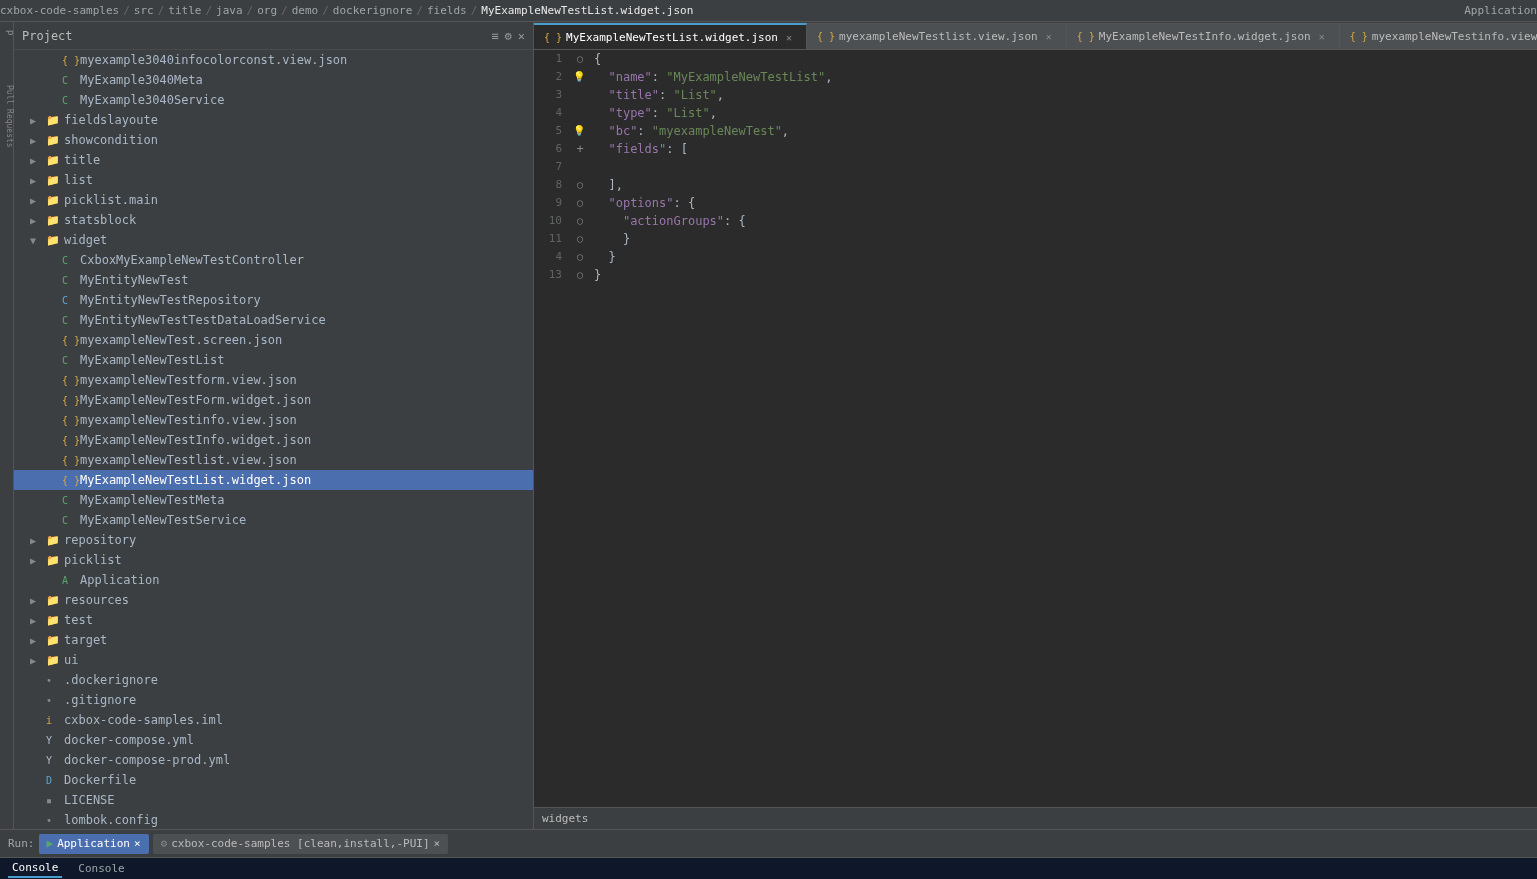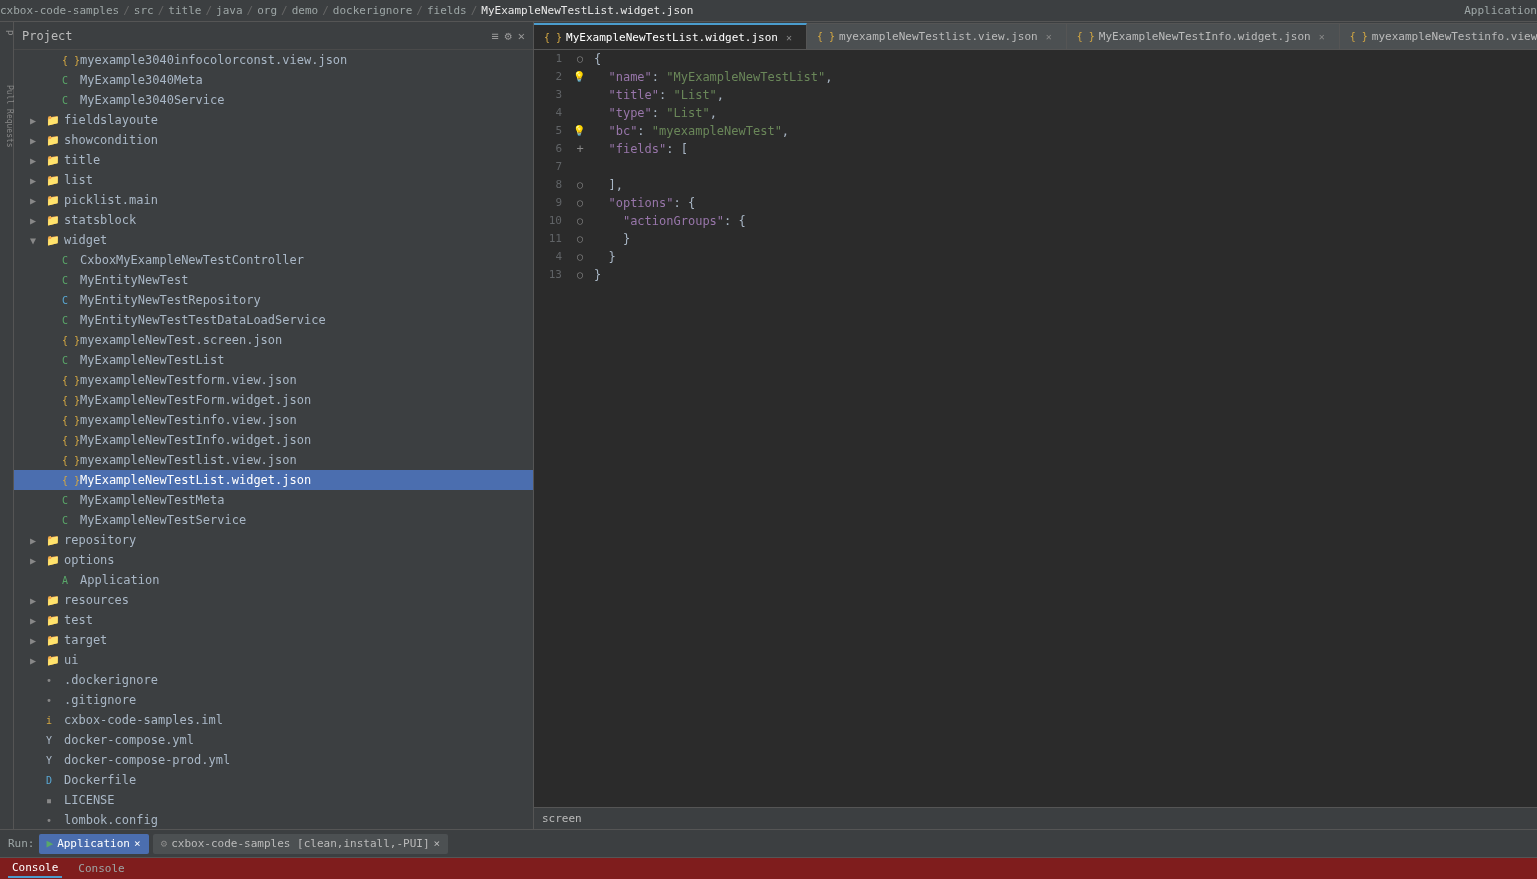--- a/index.html
+++ b/index.html
@@ -61,21 +61,21 @@
     
     .status-bar { background: #3c3f41; height: 22px; display: flex; align-items: center; padding: 0 8px; border-top: 1px solid #555; flex-shrink: 0; font-size: 11px; color: #9da6a6; }
     .status-bar .fields-hint { color: #bbb; }
 
     
     .run-bar { background: #3c3f41; height: 28px; display: flex; align-items: center; padding: 0 8px; border-top: 1px solid #555; flex-shrink: 0; gap: 4px; }
     .run-tab { display: flex; align-items: center; gap: 4px; padding: 2px 8px; background: #4b6eaf; color: #fff; font-size: 11px; border-radius: 2px; cursor: pointer; height: 20px; }
     .run-tab2 { display: flex; align-items: center; gap: 4px; padding: 2px 8px; background: #4c5052; color: #bbb; font-size: 11px; border-radius: 2px; cursor: pointer; height: 20px; }
 
     
-    .console-bar { background: #7f1d1d; border-top: 1px solid #555; height: 22px; display: flex; align-items: center; padding: 0 8px; flex-shrink: 0; gap: 12px; }
+    .console-bar { background: #0f172a; border-top: 1px solid #555; height: 22px; display: flex; align-items: center; padding: 0 8px; flex-shrink: 0; gap: 12px; }
     .console-tab { font-size: 11px; color: #9da6a6; cursor: pointer; padding: 2px 4px; }
     .console-tab.active { color: #fff; border-bottom: 2px solid #4b9dce; }
 
     
     .left-toolbar { width: 14px; background: #3c3f41; border-right: 1px solid #555; display: flex; flex-direction: column; align-items: center; padding-top: 4px; gap: 2px; flex-shrink: 0; }
     .left-toolbar-btn { width: 14px; font-size: 9px; color: #888; writing-mode: vertical-rl; text-orientation: mixed; padding: 4px 0; cursor: pointer; }
 
     
     .editor-container { display: flex; flex: 1; overflow: hidden; }
 
@@ -275,21 +275,21 @@
         <div class="tree-item">
           <span class="indent" style="width: 16px;"></span>
           <span class="arrow">▶</span>
           <span class="icon"><span style="color:#97a0aa;font-size:11px;">📁</span></span>
           <span class="label">repository</span>
         </div>
         <div class="tree-item">
           <span class="indent" style="width: 16px;"></span>
           <span class="arrow">▶</span>
           <span class="icon"><span style="color:#97a0aa;font-size:11px;">📁</span></span>
-          <span class="label">options</span>
+          <span class="label">picklist</span>
         </div>
         <div class="tree-item">
           <span class="indent" style="width: 32px;"></span>
           <span class="arrow"></span>
           <span class="icon"><span style="color:#59a869;font-size:10px;">A</span></span>
           <span class="label">Application</span>
         </div>
         <div class="tree-item">
           <span class="indent" style="width: 16px;"></span>
           <span class="arrow">▶</span>
@@ -473,21 +473,21 @@
             <span class="line-num">13</span>
             <span class="line-gutter">
               <span class="gutter-circle" style="color:#888;font-size:10px;">○</span>
             </span>
             <span class="line-content"><span class="s-brace">}</span></span>
           </div>
         </div>
     </div>
 
     <div class="status-bar">
-      <span class="fields-hint">screen</span>
+      <span class="fields-hint">widgets</span>
     </div>
   </div>
 </div>
 
 <div class="run-bar">
   <span style="font-size:11px; color:#9da6a6;">Run:</span>
   <div class="run-tab">
     <span style="color:#59a869;">▶</span>
     <span>Application</span>
     <span>×</span>

